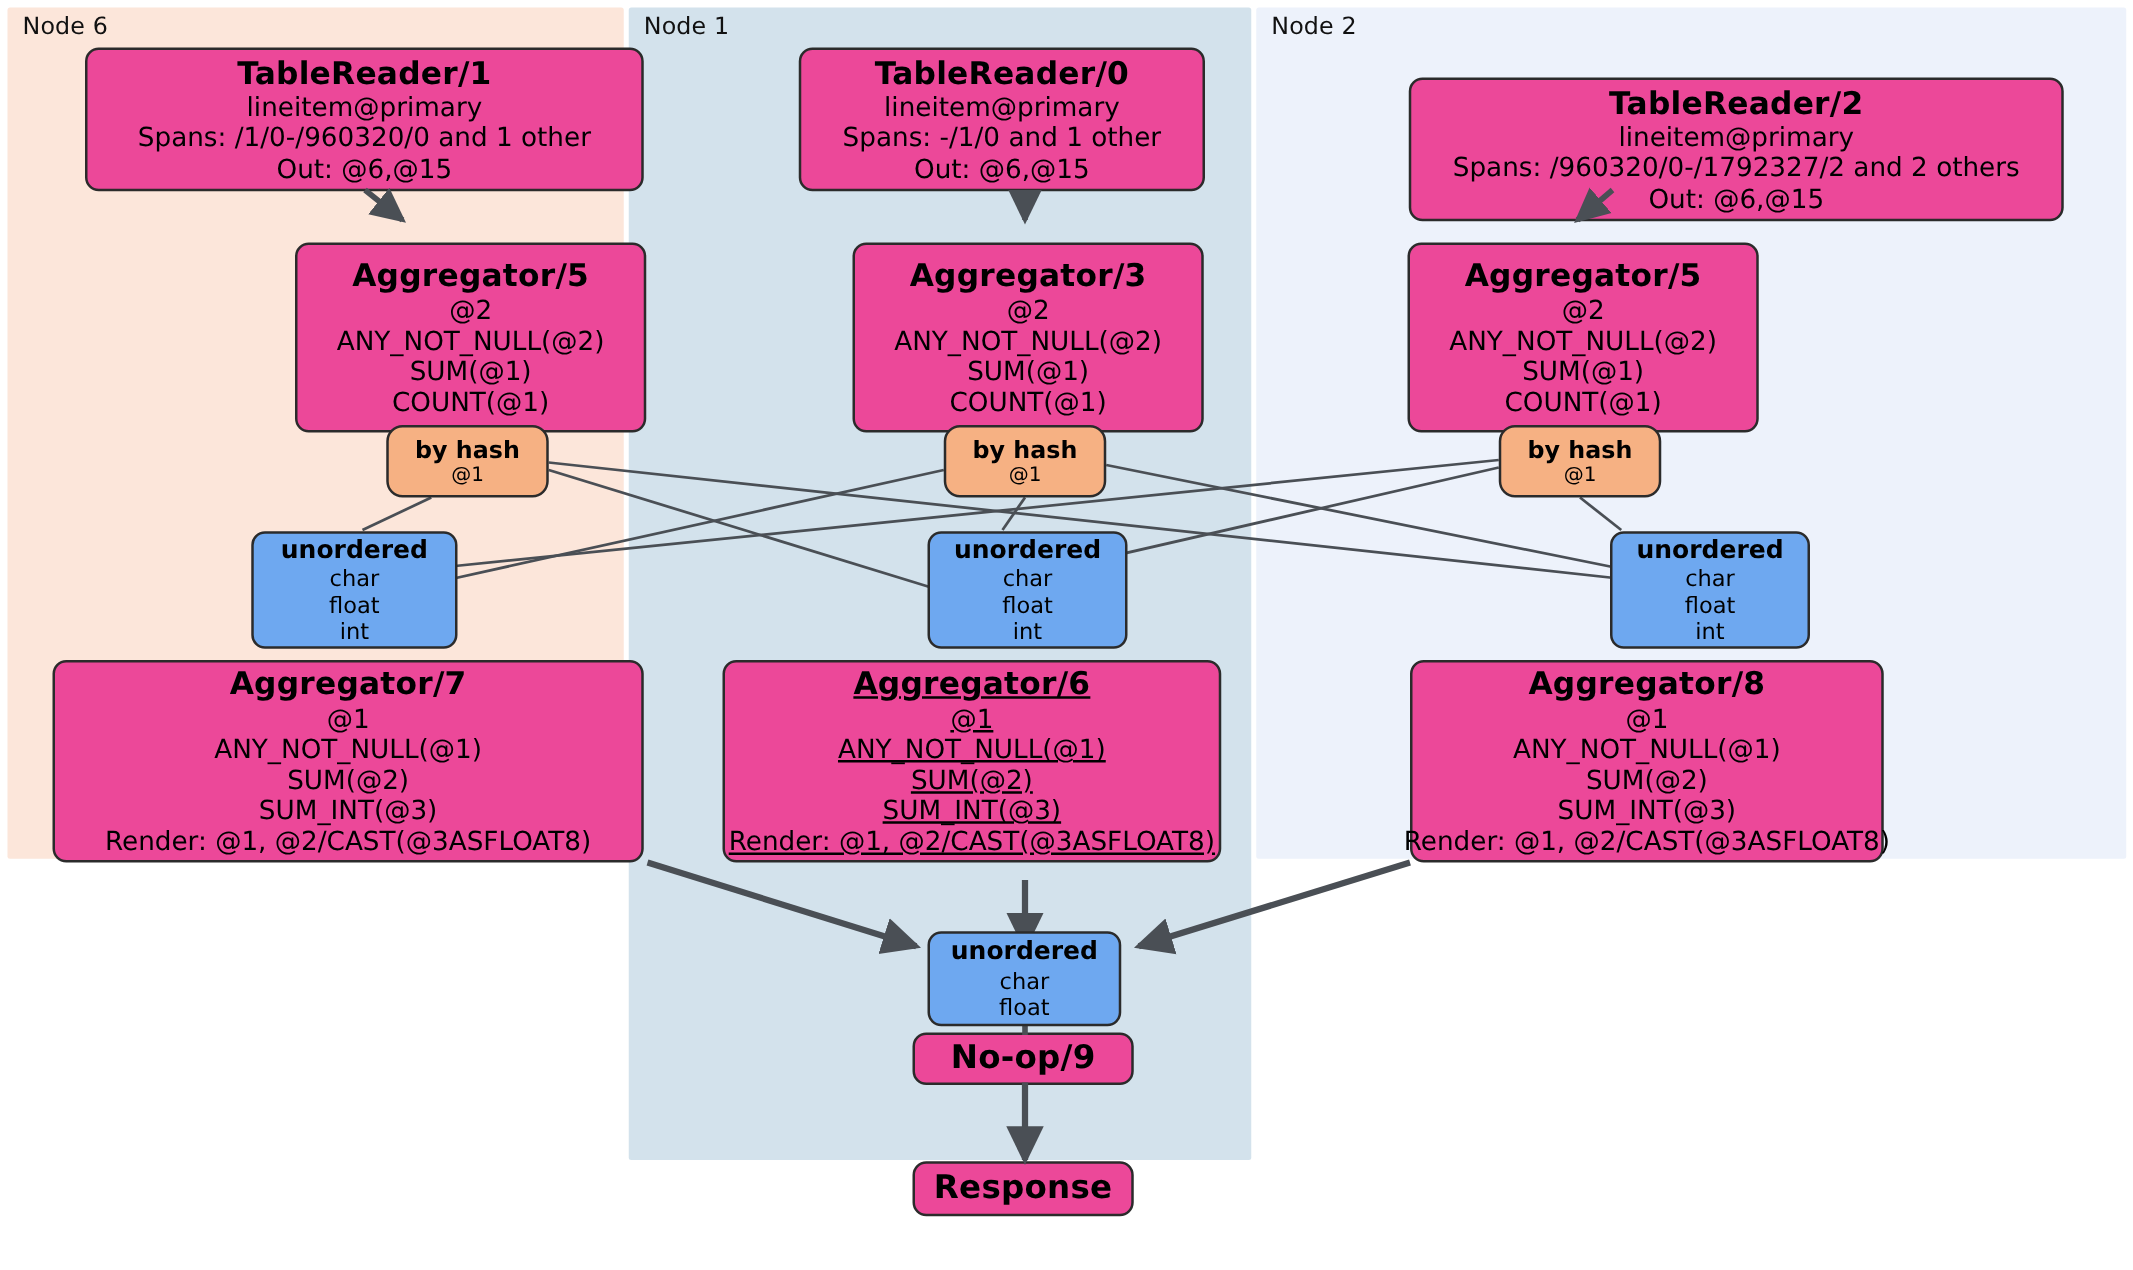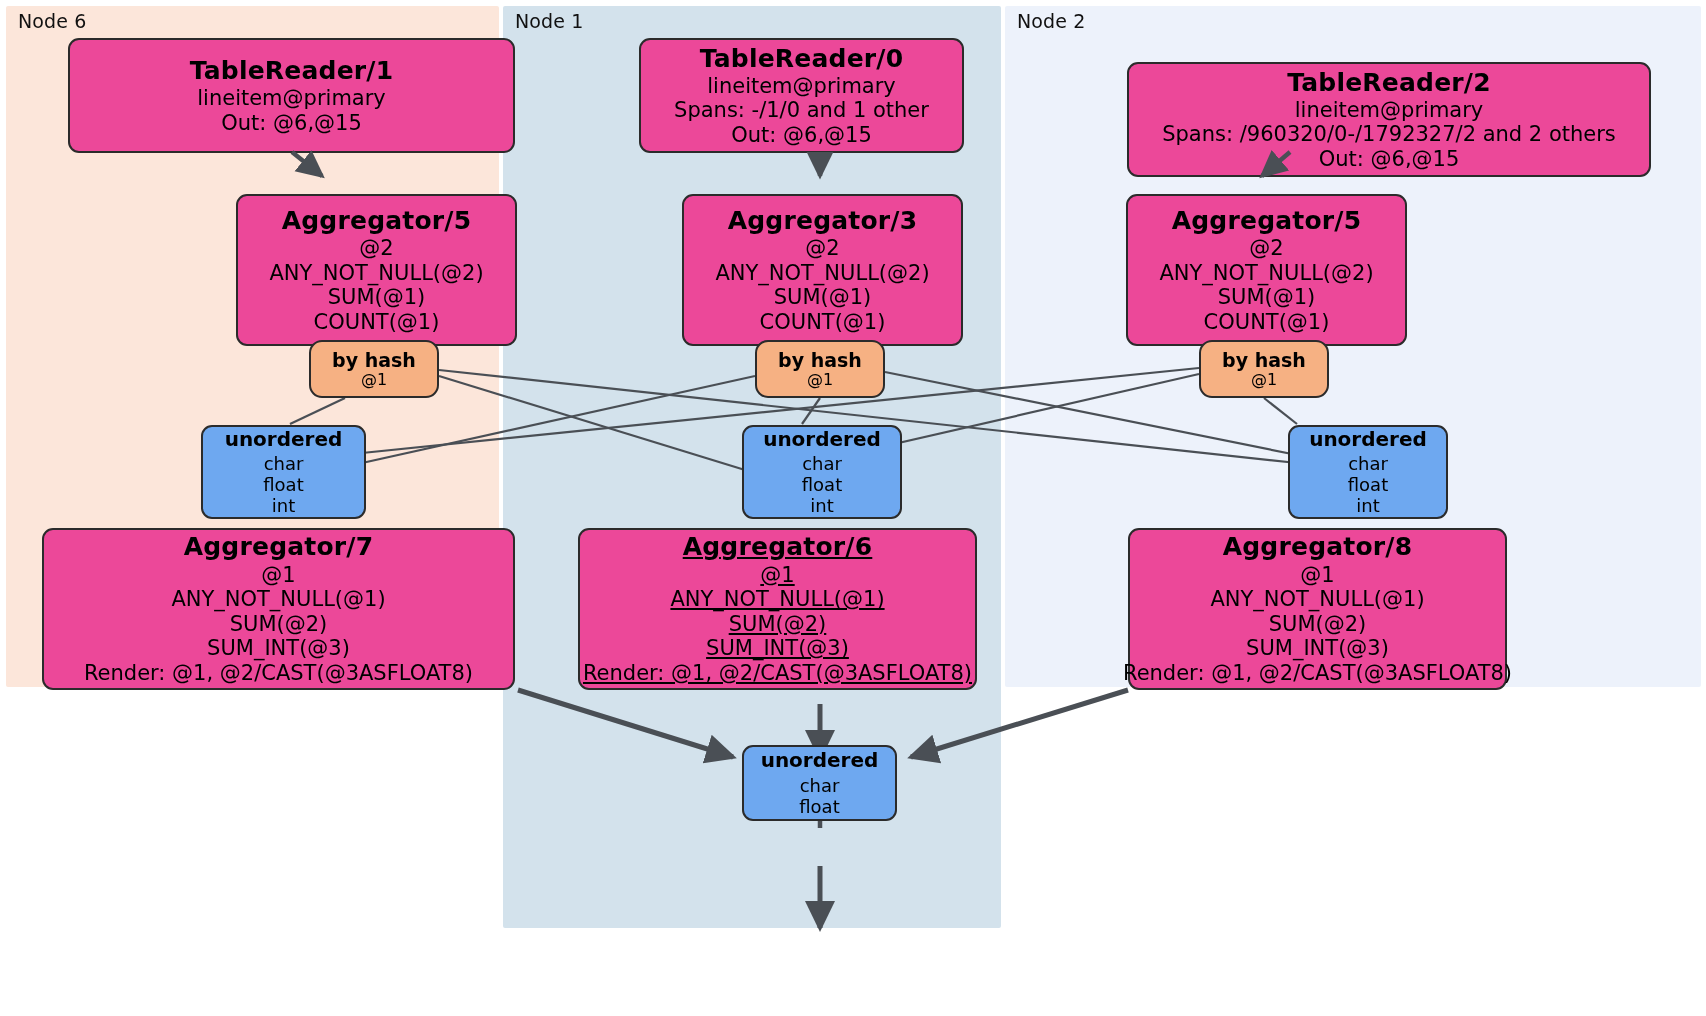--- a/index.html
+++ b/index.html
@@ -134,20 +134,21 @@
     <path d="M1128,690 L911,757" stroke="#4a4f55" stroke-width="5" fill="none" marker-end="url(#ah)"></path>
 
     <path d="M820,816 L820,828" stroke="#4a4f55" stroke-width="4.5" fill="none"></path>
 
     <path d="M820,866 L820,928" stroke="#4a4f55" stroke-width="5" fill="none" marker-end="url(#ah)"></path>
   </svg>
 
   <div class="box proc" style="left:68px;top:38px;width:447px;height:115px;">
     <div class="title">TableReader/1</div>
     <div class="ln">lineitem@primary</div>
+    <div class="ln">Spans: /1/0-/960320/0 and 1 other</div>
     <div class="ln">Out: @6,@15</div>
   </div>
 
   <div class="box proc" style="left:639px;top:38px;width:325px;height:115px;">
     <div class="title">TableReader/0</div>
     <div class="ln">lineitem@primary</div>
     <div class="ln">Spans: -/1/0 and 1 other</div>
     <div class="ln">Out: @6,@15</div>
   </div>
 
@@ -261,15 +262,21 @@
     <div class="ln">SUM_INT(@3)</div>
     <div class="ln">Render: @1, @2/CAST(@3ASFLOAT8)</div>
   </div>
 
   <div class="box sync" style="left:742px;top:745px;width:155px;height:76px;">
     <div class="title">unordered</div>
     <div class="ln">char</div>
     <div class="ln">float</div>
   </div>
 
-
+  <div class="box proc simple" style="left:730px;top:826px;width:177px;height:42px;">
+    <div class="title">No-op/9</div>
+  </div>
+
+  <div class="box proc simple" style="left:730px;top:929px;width:177px;height:44px;">
+    <div class="title">Response</div>
+  </div>
 
 </div>
 
 </body></html>

